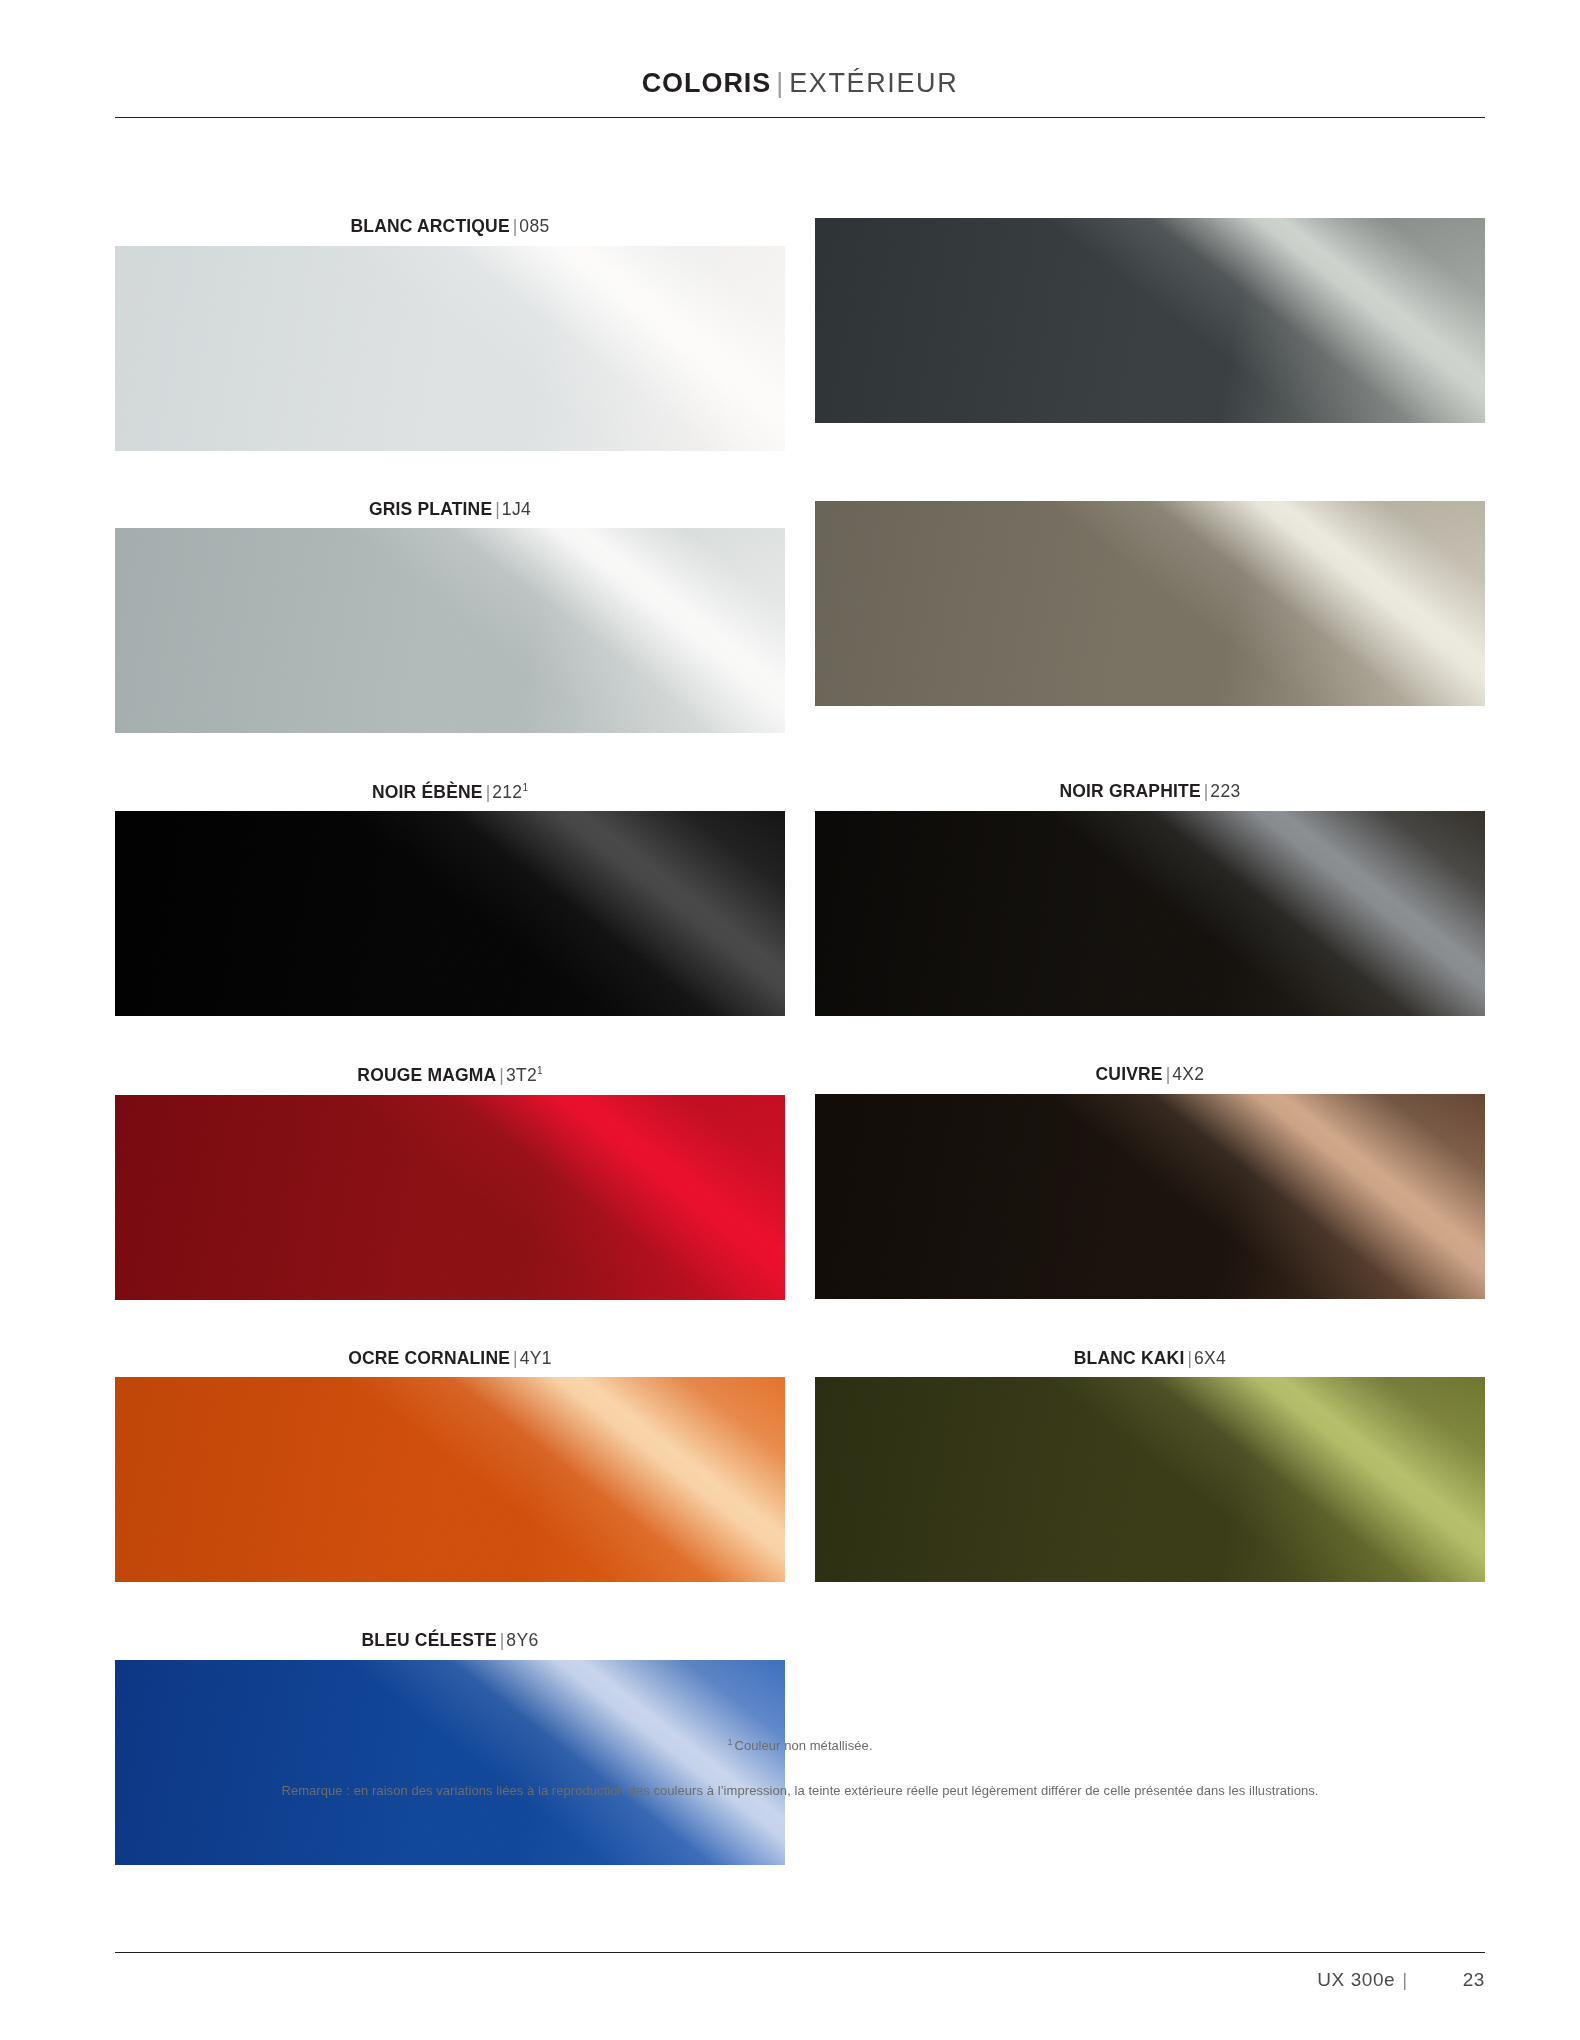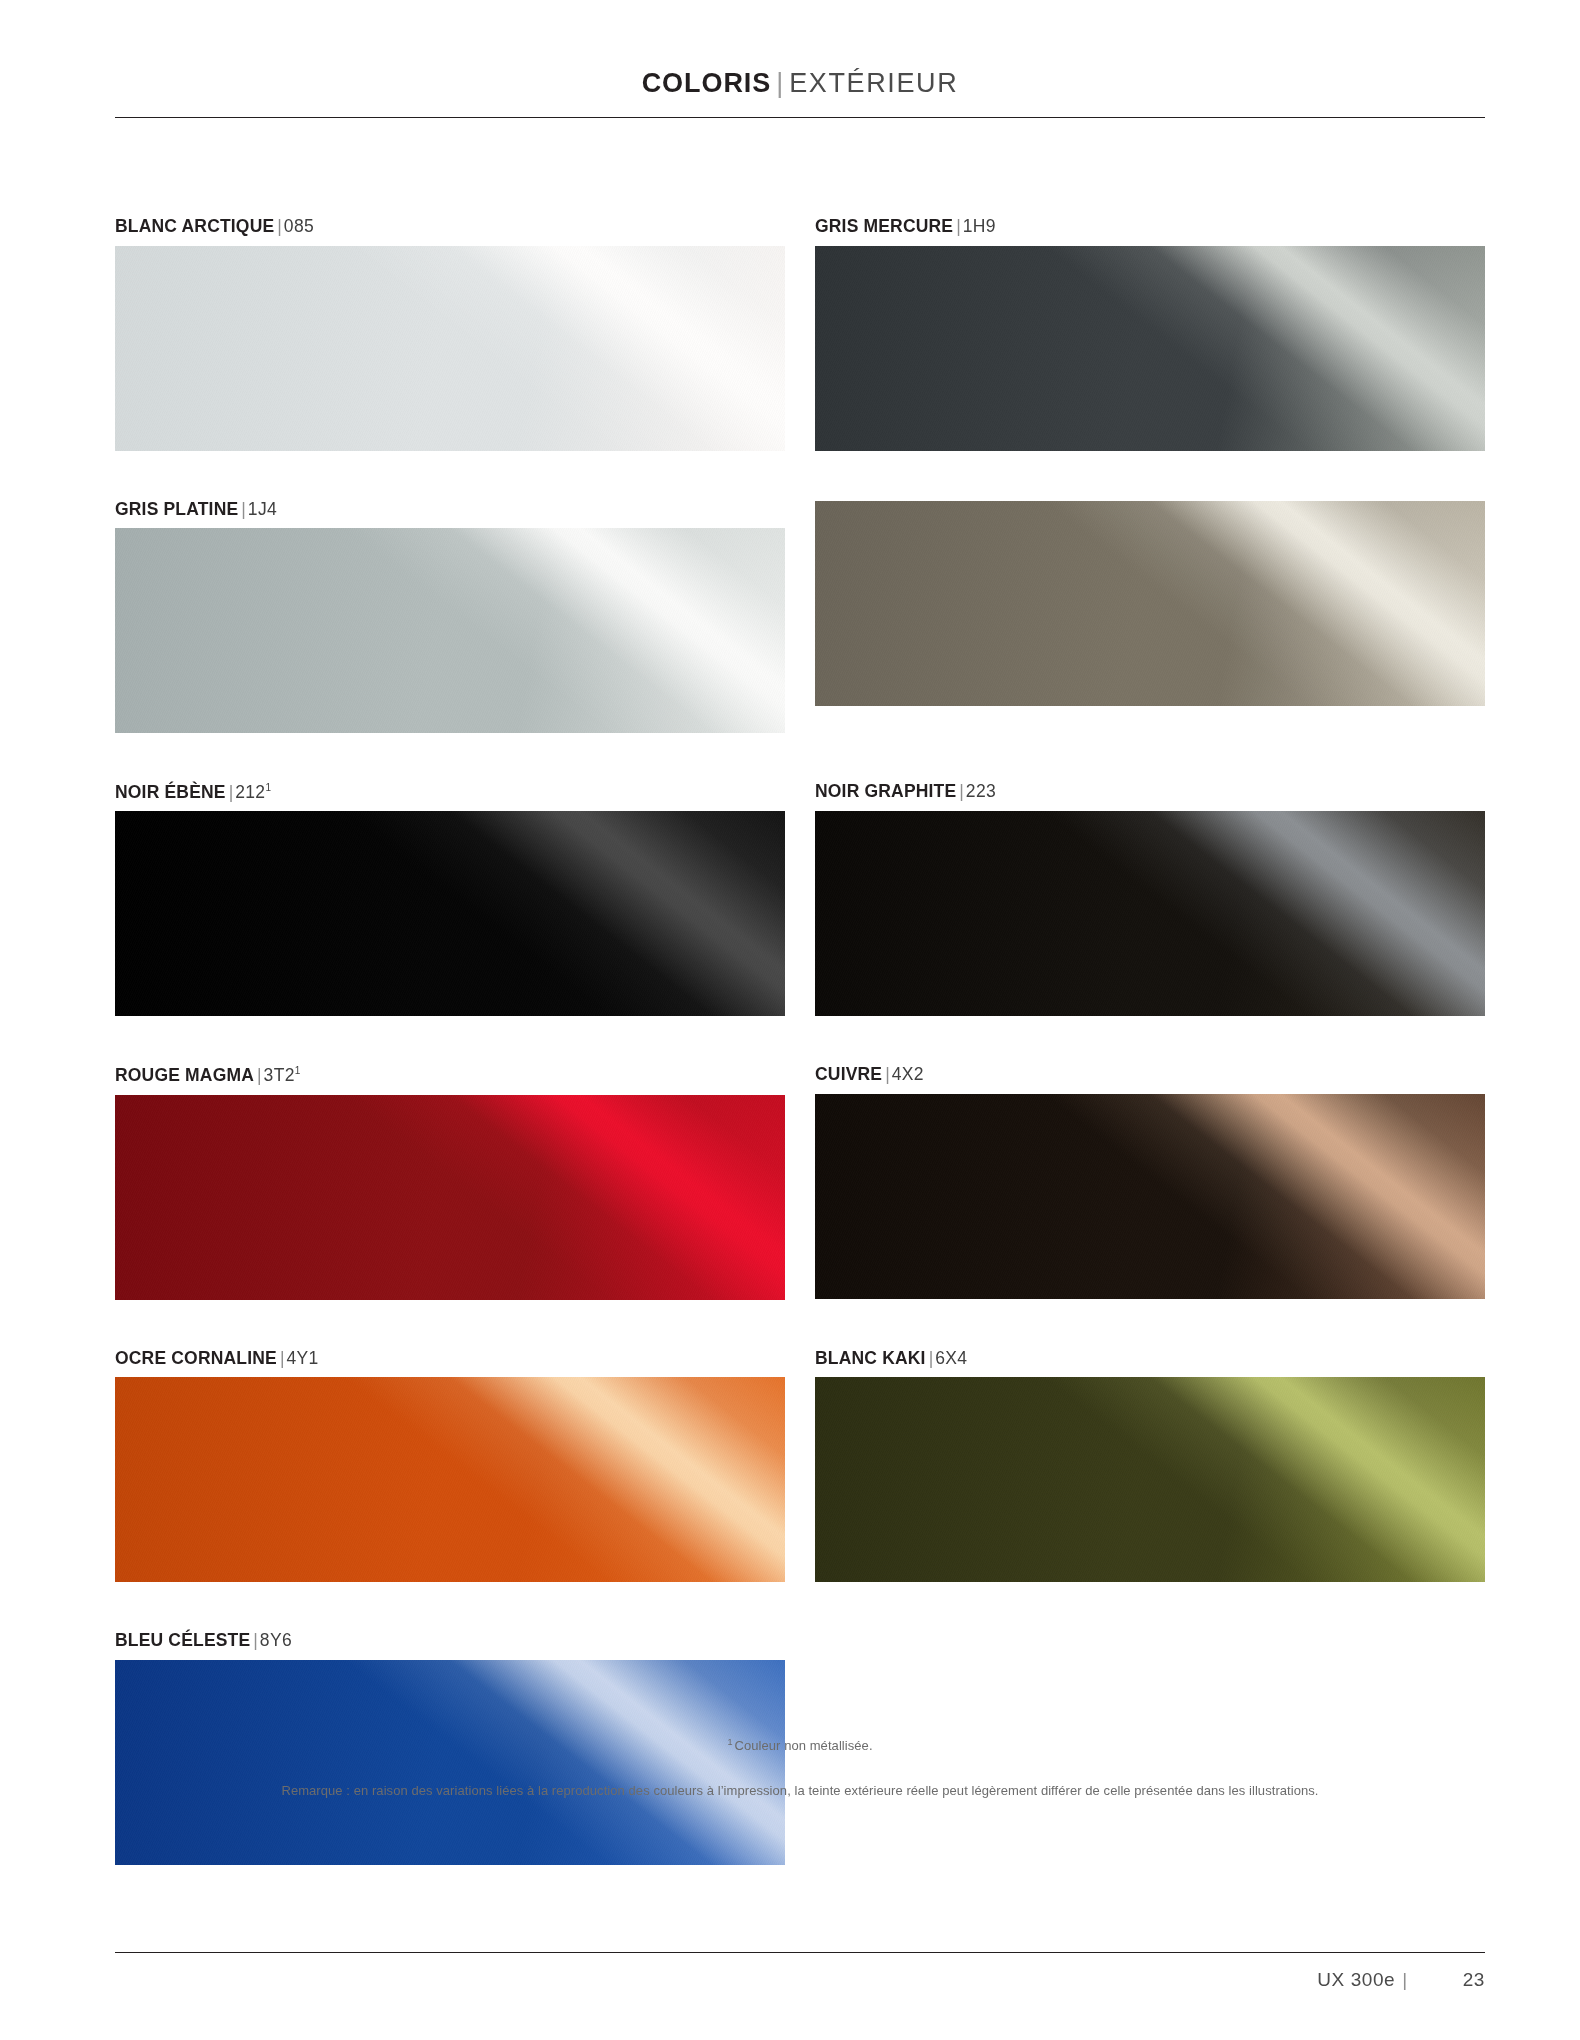--- a/index.html
+++ b/index.html
@@ -65,20 +65,21 @@
     top: 218px;
     width: 1370px;
     display: grid;
     grid-template-columns: 670px 670px;
     column-gap: 30px;
     row-gap: 0px;
   }
   .cell {
     width: 670px;
     margin-bottom: 0px;
+    text-align: center;
   }
 
   .swatch-label {
     font-size: 17.5px;
     line-height: 1;
     white-space: nowrap;
     padding-bottom: 10px;
     color: #231f20;
   }
   .swatch-label .name {
@@ -189,21 +190,20 @@
       <div class="cell">
         <div class="swatch-label"><span class="name">BLANC ARCTIQUE</span><span class="bar">|</span><span class="code">085</span></div>
         <div class="swatch">
           <div class="base" style="background: linear-gradient(100deg, rgb(211, 217, 218) 0%, rgb(223, 227, 228) 48%, rgb(223, 227, 228) 62%, rgb(247, 244, 242) 100%);"></div>
           <div class="sheen" style="background: linear-gradient(38deg, rgba(0, 0, 0, 0) 0%, rgba(0, 0, 0, 0) 52%, rgba(254, 253, 252, 0.15) 60%, rgba(254, 253, 252, 0.95) 68%, rgba(254, 253, 252, 0.98) 70%, rgba(254, 253, 252, 0.35) 78%, rgba(247, 244, 242, 0.45) 90%, rgba(247, 244, 242, 0.55) 100%);"></div>
           <div class="grain"></div>
         </div>
         <div class="row-spacer"></div>
       </div>
       <div class="cell">
-        <div class="swatch-label"><span class="name">GRIS MERCURE</span><span class="bar">|</span><span class="code">1H9</span></div>
         <div class="swatch">
           <div class="base" style="background: linear-gradient(100deg, rgb(46, 51, 54) 0%, rgb(58, 63, 66) 48%, rgb(58, 63, 66) 62%, rgb(143, 149, 143) 100%);"></div>
           <div class="sheen" style="background: linear-gradient(38deg, rgba(0, 0, 0, 0) 0%, rgba(0, 0, 0, 0) 52%, rgba(210, 214, 209, 0.15) 60%, rgba(210, 214, 209, 0.95) 68%, rgba(210, 214, 209, 0.98) 70%, rgba(210, 214, 209, 0.35) 78%, rgba(143, 149, 143, 0.45) 90%, rgba(143, 149, 143, 0.55) 100%);"></div>
           <div class="grain"></div>
         </div>
         <div class="row-spacer"></div>
       </div>
       <div class="cell">
         <div class="swatch-label"><span class="name">GRIS PLATINE</span><span class="bar">|</span><span class="code">1J4</span></div>
         <div class="swatch">

